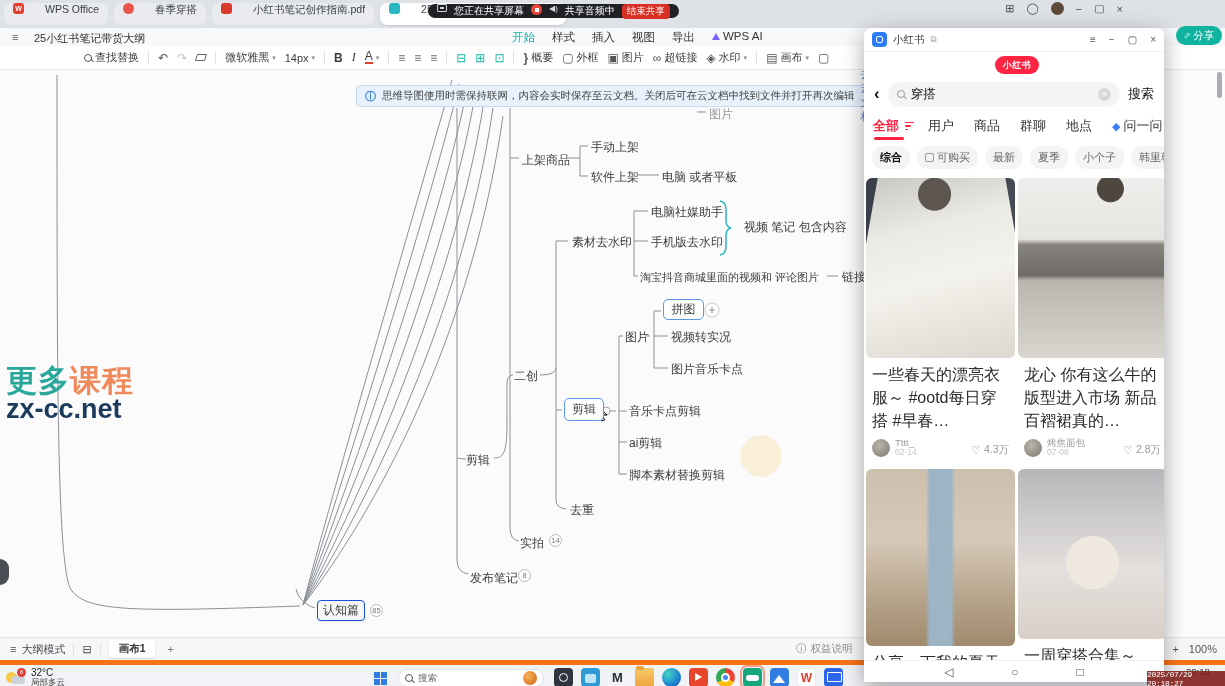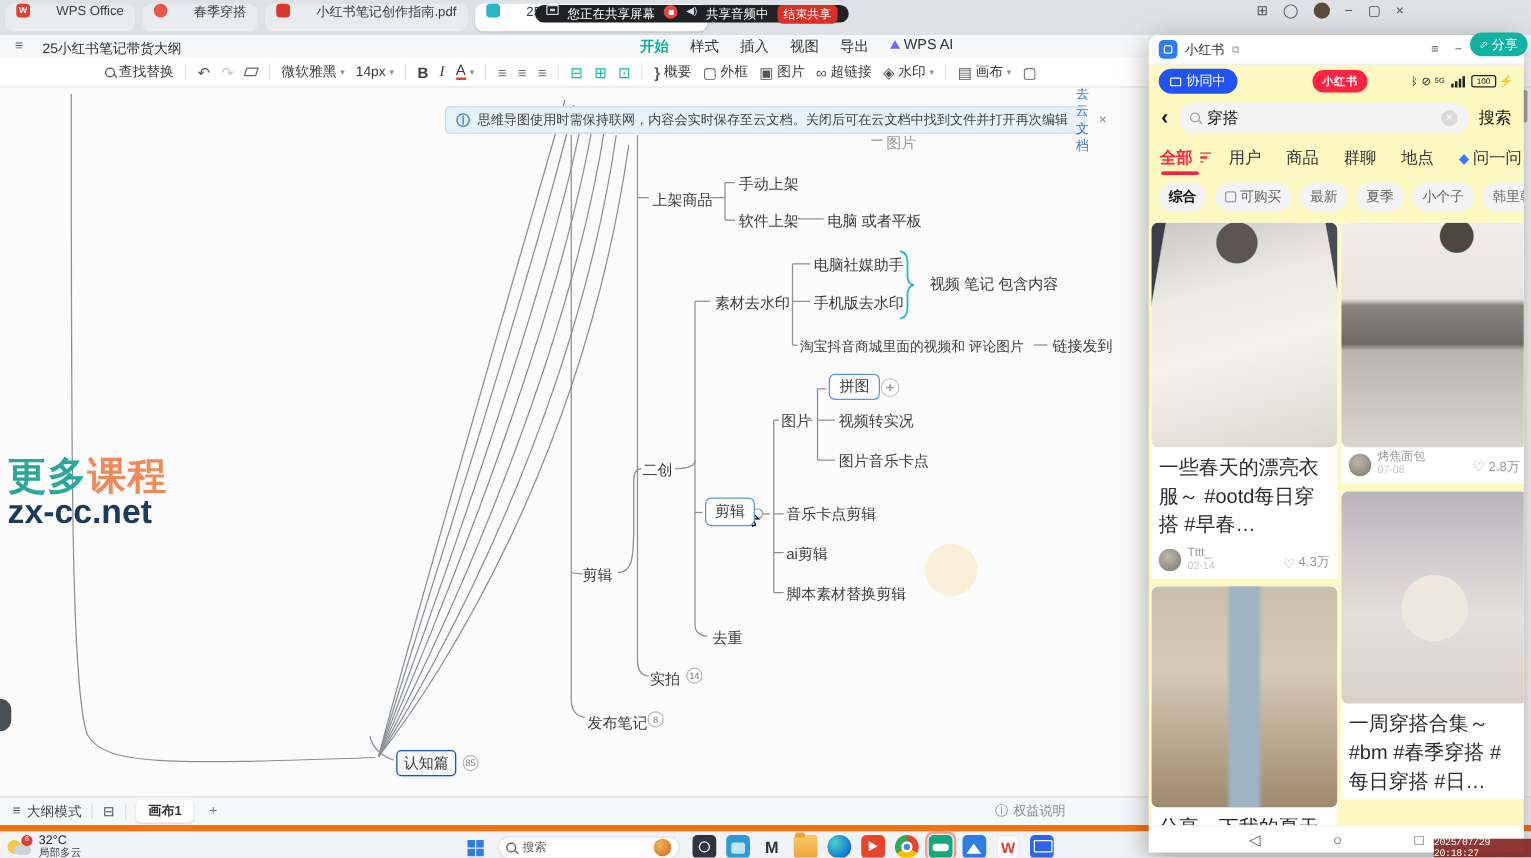--- a/index.html
+++ b/index.html
@@ -23,21 +23,21 @@
   .spk{color:#d7dade;font-size:8px}
   .endshare{background:#d93025;border-radius:4px;padding:1px 5px;font-size:9.5px;color:#fff}
   .winctrl{position:absolute;right:102px;top:2px;display:flex;align-items:center;gap:12px;color:#4b4e52;font-size:11px;z-index:6}
   .avatar-mini{width:13px;height:13px;border-radius:50%;background:#5d4a3a;display:inline-block}
 
   
   .menubar{position:absolute;top:28px;left:0;width:100%;height:18px;background:#f7f8fa;z-index:4}
   .hamb{position:absolute;left:12px;top:3px;color:#55585c;font-size:11px}
   .doctitle{position:absolute;left:34px;top:3px;font-size:11px;color:#333}
   .menus{position:absolute;left:512px;top:2px;display:flex;gap:17px;font-size:11.5px;color:#333}
-  .menus .m.active{color:#0eb0a0;font-weight:bold}
+  .menus .m.active{color:#0eb0a0;font-weight:normal}
   .ai-tri{display:inline-block;width:0;height:0;border-left:4px solid transparent;border-right:4px solid transparent;border-bottom:7px solid #7b61ff;margin-right:3px}
   .sharebtn{position:absolute;right:3px;top:26px;width:46px;height:19px;background:#10b2a0;border-radius:10px;color:#fff;font-size:10.5px;display:flex;align-items:center;justify-content:center;gap:3px;z-index:60}
   .sharebtn .arr{font-size:8px}
 
   
   .toolbar{position:absolute;top:46px;left:0;width:100%;height:24px;background:#fff;border-bottom:1px solid #e7e8ea;display:flex;align-items:center;gap:9px;padding-left:84px;font-size:11px;color:#3c3c3c;z-index:4;white-space:nowrap}
   .tsep{width:1px;height:13px;background:#e2e3e5}
   .tbtn{display:flex;align-items:center;gap:3px}
   .mag{display:inline-block;width:8px;height:8px;border:1.4px solid #555;border-radius:50%;position:relative}
   .mag:after{content:"";position:absolute;width:4px;height:1.4px;background:#555;transform:rotate(45deg);right:-3px;bottom:-1px}
@@ -103,21 +103,21 @@
   .ti-red{background:#e8452c}.ti-red:after{content:"";position:absolute;left:6px;top:5px;border-left:7px solid #fff;border-top:4.5px solid transparent;border-bottom:4.5px solid transparent}
   .ti-chrome{border-radius:50%;background:conic-gradient(#ea4335 0 33%,#fbbc05 0 66%,#34a853 0 100%)}.ti-chrome:after{content:"";position:absolute;inset:5px;background:#4285f4;border:2px solid #fff;border-radius:50%}
   .ti-wpsdoc{background:#16a87c;outline:2px solid #f0a08a;outline-offset:1px}.ti-wpsdoc:after{content:"";position:absolute;left:3px;top:7px;width:13px;height:6px;background:#fff;border-radius:4px}
   .ti-photo{background:#2f7de1}.ti-photo:after{content:"";position:absolute;left:3px;bottom:4px;border-left:6px solid transparent;border-right:6px solid transparent;border-bottom:8px solid #fff}
   .ti-w{background:#fff;color:#e03c31;font-weight:bold;font-size:12px;text-align:center;line-height:19px;border:1px solid #e8e8e8}
   .ti-cast{background:#2b66e8}.ti-cast:after{content:"";position:absolute;left:3px;top:4px;width:13px;height:8px;border:1.5px solid #fff;border-radius:1px}
   .underbar{position:absolute;bottom:-3px;left:5px;width:9px;height:2px;border-radius:2px}
   .clock{position:absolute;left:1186px;top:1px;font-size:9.5px;color:#222}
 
   
-  .phone{position:absolute;left:919px;top:28px;width:300px;height:654px;background:#fef9c3;border-radius:8px 8px 0 0;box-shadow:0 6px 22px rgba(0,0,0,.35);z-index:50;overflow:hidden}
+  .phone{position:absolute;left:864px;top:28px;width:300px;height:654px;background:#ffffff;border-radius:8px 8px 0 0;box-shadow:0 6px 22px rgba(0,0,0,.35);z-index:50;overflow:hidden}
   .ptitle{position:absolute;top:0;left:0;width:100%;height:24px;background:#fff;border-bottom:1px solid #f0f0f0;display:flex;align-items:center;padding:0 8px;gap:6px}
   .papp{width:15px;height:15px;border-radius:4px;background:#2b7bf6;position:relative}
   .papp:after{content:"";position:absolute;inset:4px;border:1.4px solid #fff;border-radius:2px}
   .ptitle .t{font-size:10.5px;color:#333}
   .ptitle .mw{font-size:8.5px;color:#999}
   .pbtns{margin-left:auto;display:flex;gap:13px;color:#555;font-size:10px;align-items:center}
   .pstatus{position:absolute;top:24px;left:0;width:100%;height:26px;display:flex;align-items:center;padding:0 8px}
   .collab{height:20px;background:#2253f5;border-radius:11px;color:#fff;font-size:10.5px;display:flex;align-items:center;gap:4px;padding:0 9px}
   .collab .ci{display:inline-block;width:9px;height:7px;border:1.2px solid #fff;border-radius:1px}
   .xhslogo{position:absolute;left:131px;top:28px;width:44px;height:18px;background:#ff2442;border-radius:10px;color:#fff;font-size:9px;font-weight:bold;display:flex;align-items:center;justify-content:center;letter-spacing:.5px}
@@ -462,39 +462,20 @@
     <span class="papp"></span>
     <span class="t">小红书</span>
     <span class="mw">⧉</span>
     <span class="pbtns">
       <span>≡</span>
       <span>−</span>
       <span>▢</span>
       <span>×</span>
     </span>
   </div>
-  <div class="pstatus">
-    <span class="collab">
-      <span class="ci"></span>
-      <span>协同中</span>
-    </span>
-    <span class="sticons">
-      <span>ᛒ</span>
-      <span>⊘</span>
-      <span style="font-size:6px">5G</span>
-      <span class="bars">
-          <i style="height:3px"></i>
-          <i style="height:5px"></i>
-          <i style="height:7px"></i>
-          <i style="height:9px"></i>
-        </span>
-      <span class="batt">100</span>
-      <span>⚡</span>
-    </span>
-  </div>
   <div class="xhslogo">小红书</div>
 
   <div class="psearchrow">
     <span class="backg">‹</span>
     <span class="searchpill">
       <span class="mag2"></span>
       <span class="sval">穿搭</span>
       <span class="sclear" title="穿搭">×</span>
     </span>
     <span class="sbtn">搜索</span>
@@ -546,20 +527,21 @@
         </div>
       </div>
       <div class="card">
         <div class="cimg img3"></div>
         <div class="ctitle">分享一下我的夏天穿搭合</div>
       </div>
     </div>
     <div class="col">
       <div class="card">
         <div class="cimg img2"></div>
+        <div class="ctitle">龙心 你有这么牛的版型进入市场 新品百褶裙真的…</div>
         <div class="cfoot">
           <span class="cavatar"></span>
           <span class="cwho">
               <span class="cname">烤焦面包</span>
               <span class="cdate">07-08</span>
             </span>
           <span class="clikes">
               <span>♡</span>
               <span>2.8万</span>
             </span>

